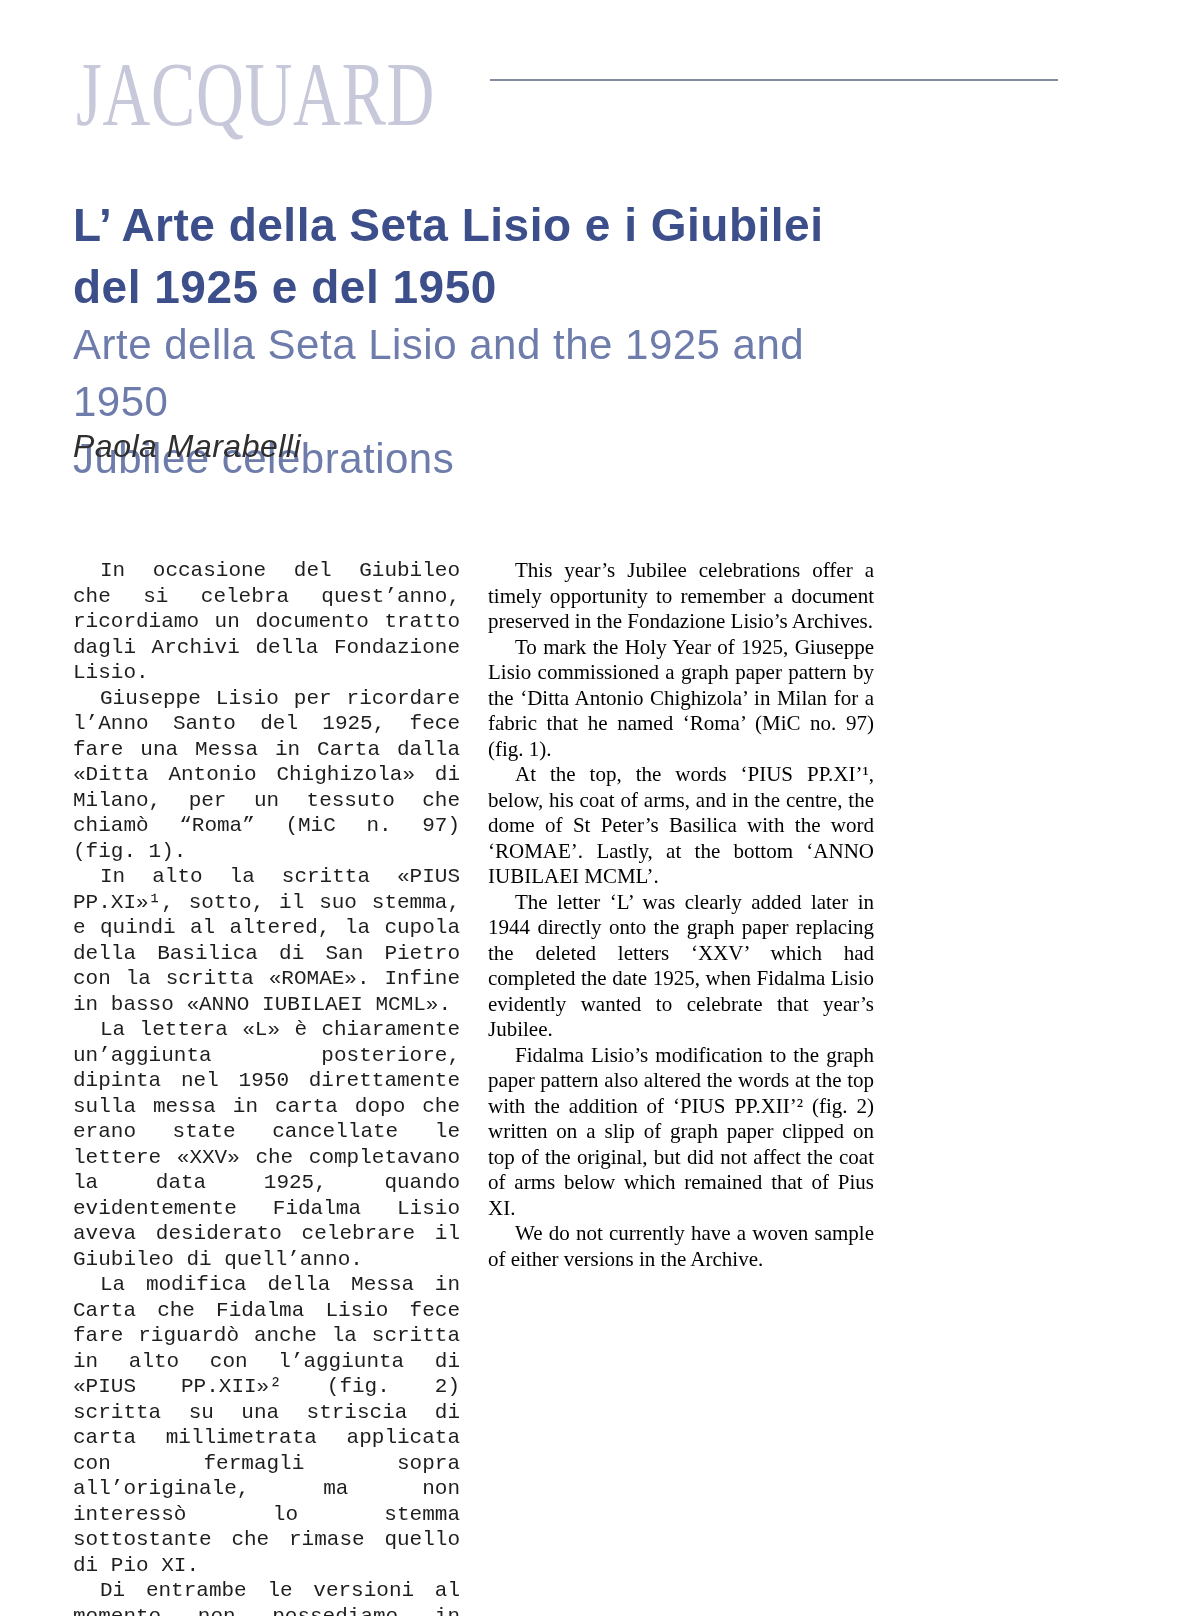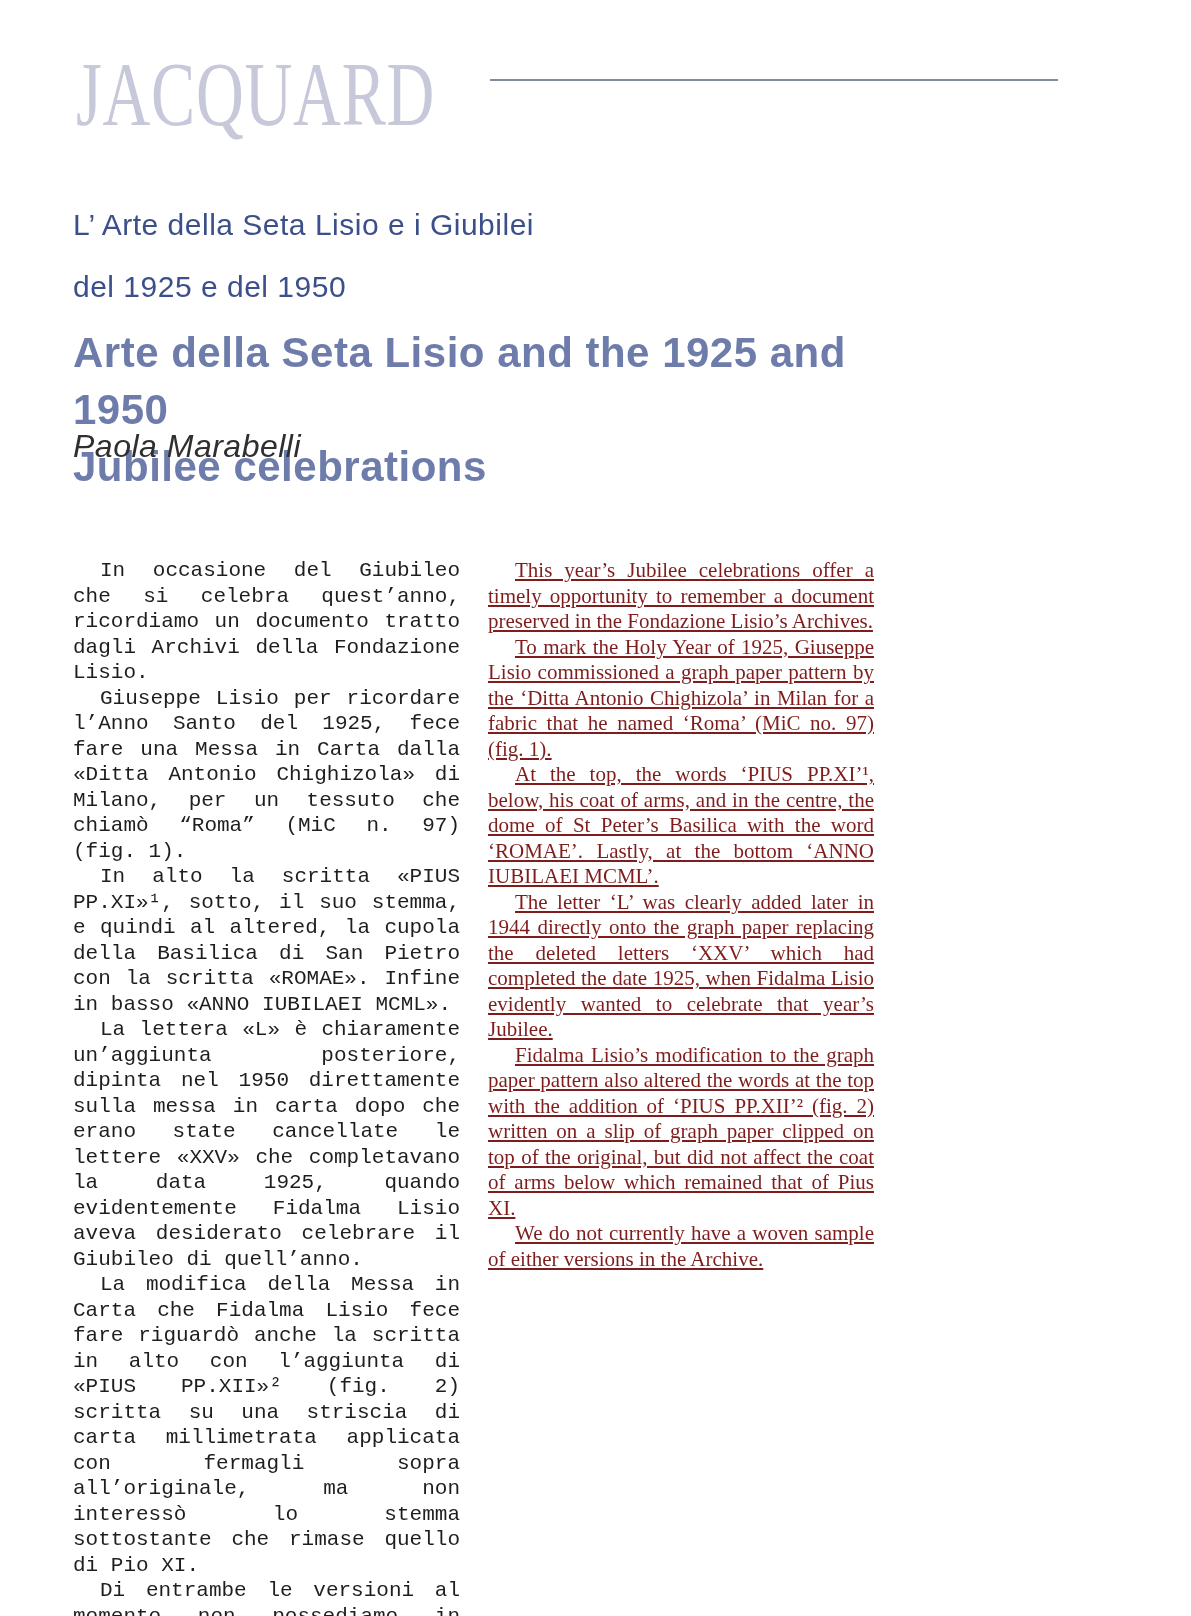--- a/index.html
+++ b/index.html
@@ -46,35 +46,35 @@
     font-size: 22px;
     color: #5c6b94;
     letter-spacing: 1px;
   }
   .title-it {
     position: absolute;
     left: 73px;
     top: 194px;
     width: 800px;
     font-family: "Liberation Sans", sans-serif;
-    font-size: 30px;
+    font-size: 46px;
     line-height: 62px;
-    font-weight: normal;
+    font-weight: bold;
     color: #3c4f8b;
     letter-spacing: 0.5px;
   }
   .title-en {
     position: absolute;
     left: 73px;
-    top: 324px;
+    top: 316px;
     width: 820px;
     font-family: "Liberation Sans", sans-serif;
     font-size: 42px;
     line-height: 57px;
-    font-weight: bold;
+    font-weight: normal;
     color: #6e7cab;
     letter-spacing: 0.5px;
   }
   .author {
     position: absolute;
     left: 73px;
     top: 428px;
     font-family: "Liberation Sans", sans-serif;
     font-style: italic;
     font-size: 32px;
@@ -95,23 +95,22 @@
   }
   .col-it {
     left: 73px;
     width: 387px;
     color: #1e1e1e;
     font-family: Liberation Mono, monospace;
   }
   .col-en {
     left: 488px;
     width: 386px;
-    color: #7f1d1d;
+    color: #000000;
     font-family: "Liberation Serif", serif;
-    text-decoration: underline;
   }
 </style>
 </head>
 <body>
 
 <div class="page">
 
   <div class="logo">JACQUARD</div>
 
   <div class="header-rule"></div>

